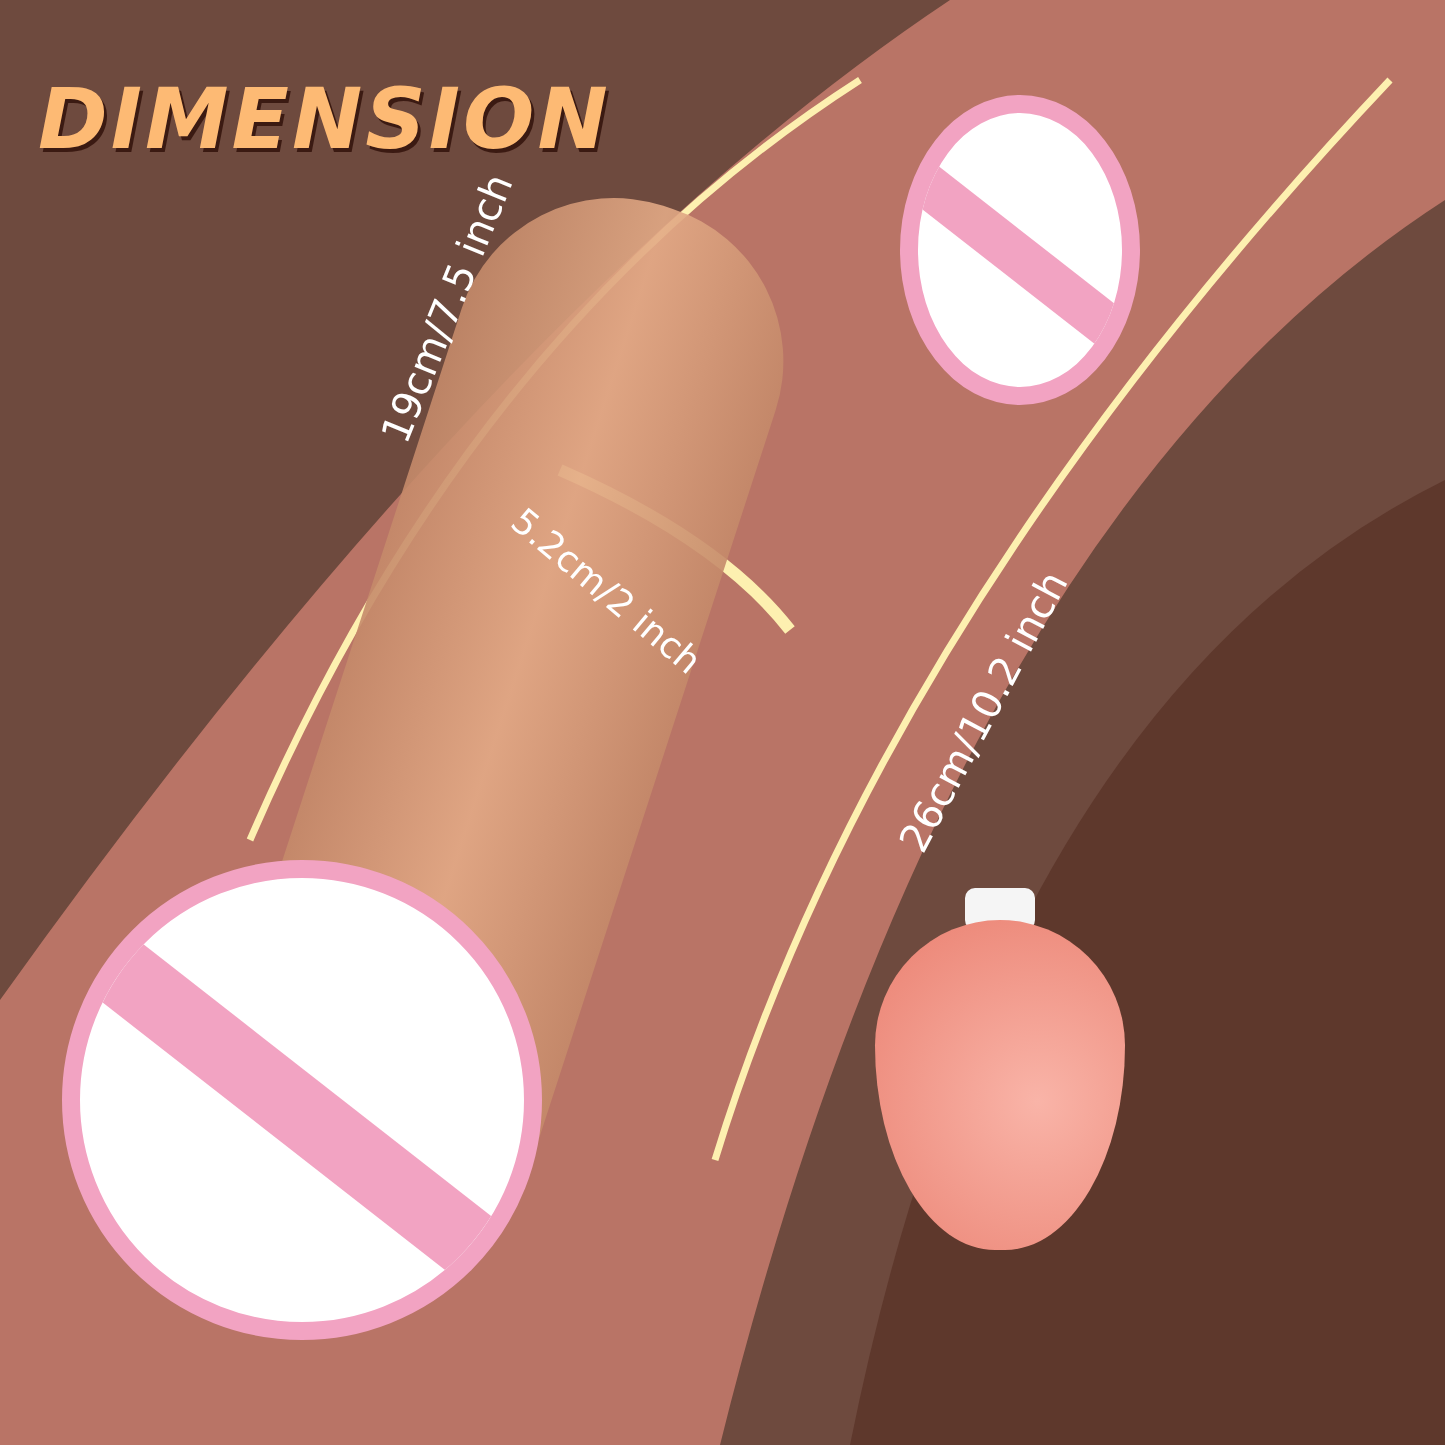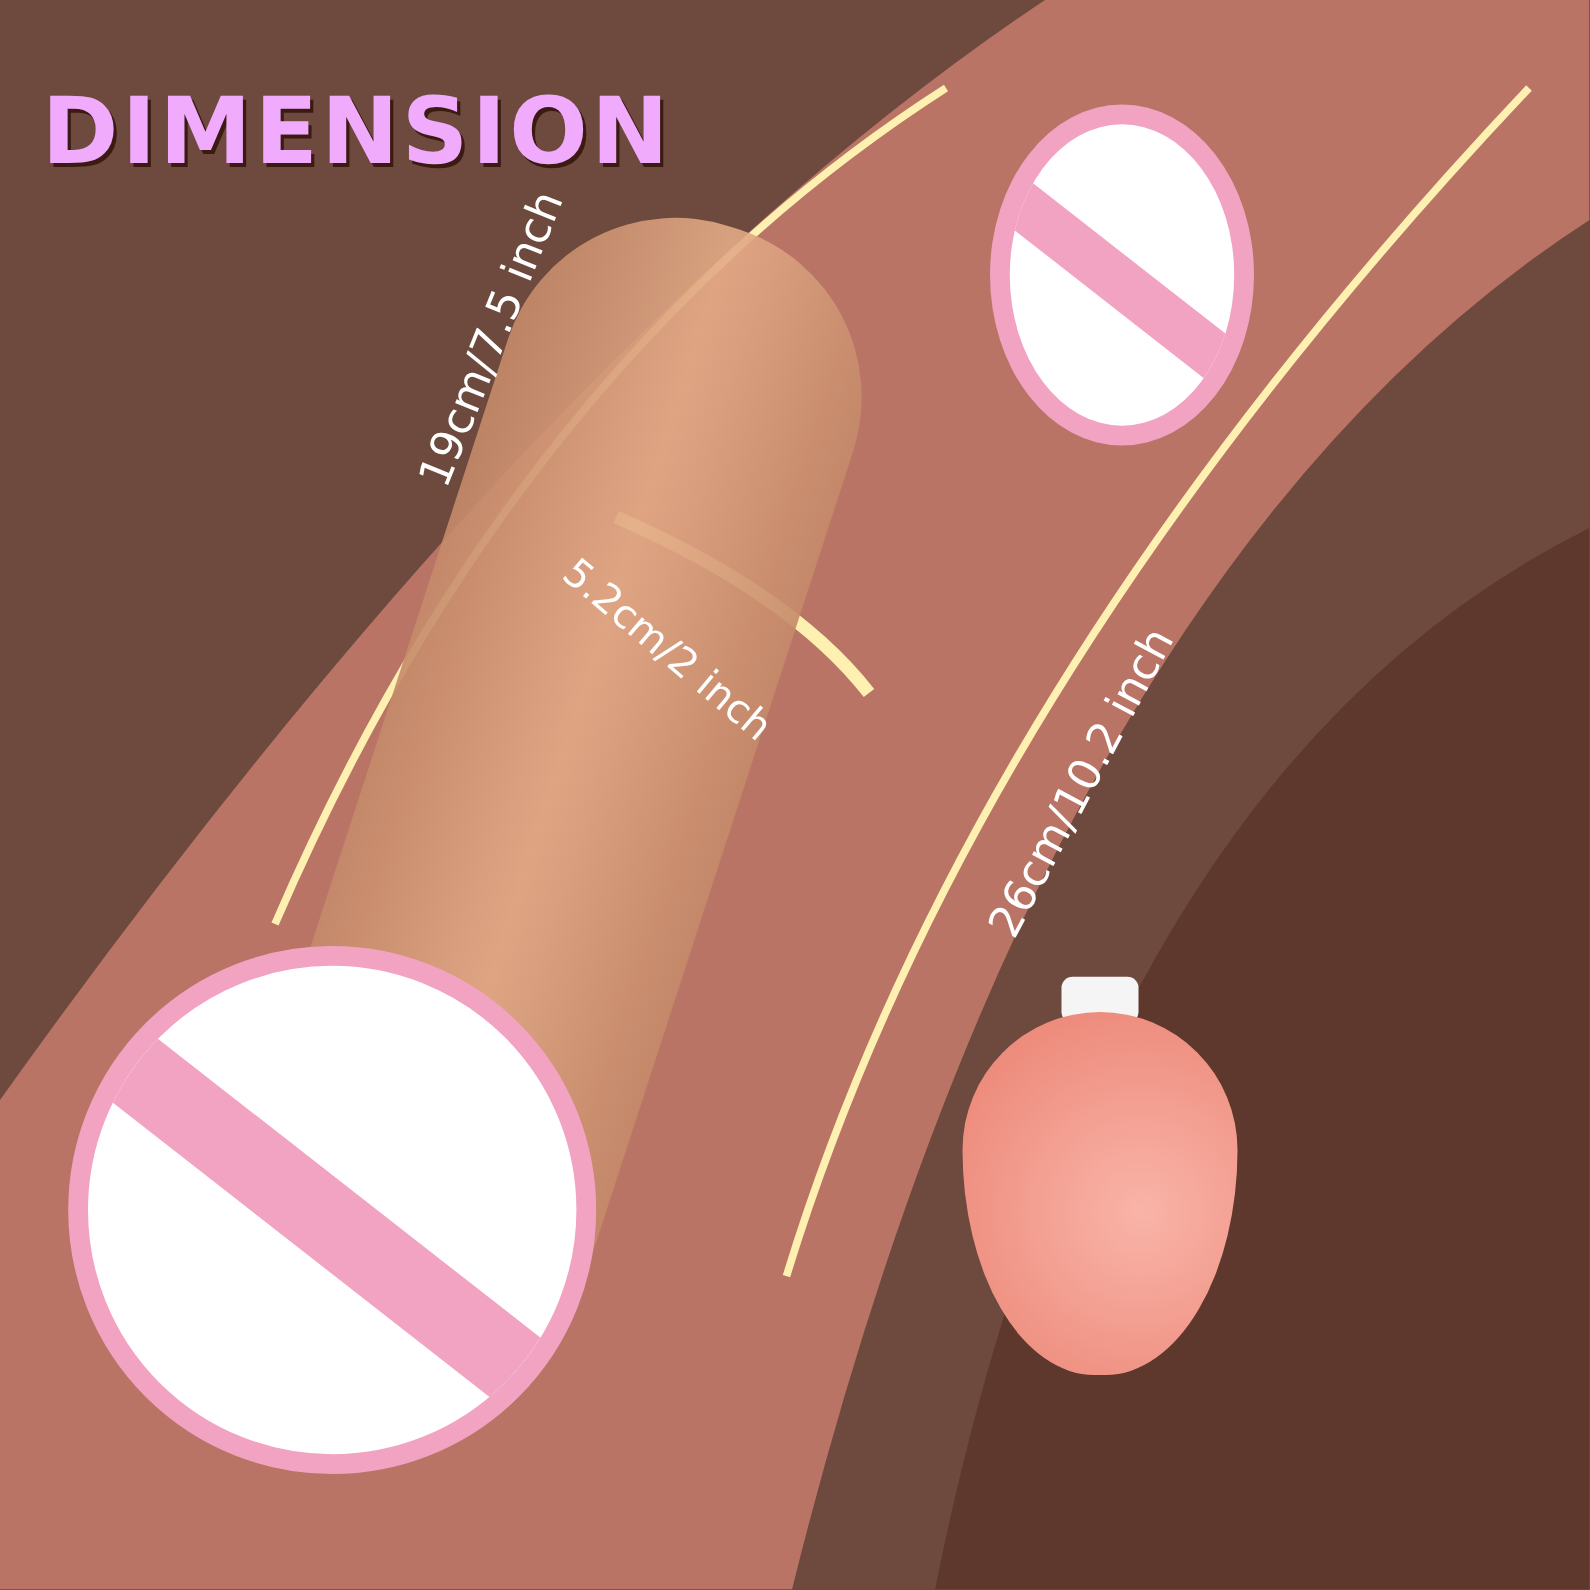--- a/index.html
+++ b/index.html
@@ -1,18 +1,18 @@
 <!DOCTYPE html>
 <html><head>
 <meta charset="utf-8">
 <style>
   html,body{margin:0;padding:0;}
   body{width:1445px;height:1445px;position:relative;overflow:hidden;background:#6e4a3e;font-family:"DejaVu Sans","Liberation Sans",sans-serif;}
   .bg{position:absolute;inset:0;}
-  .title{position:absolute;left:38px;top:70px;font-size:84px;font-weight:bold;letter-spacing:3px;color:#f0abfc;text-shadow:3px 4px 0 #3b1a12;}
+  .title{position:absolute;left:38px;top:70px;font-size:84px;font-weight:bold;letter-spacing:3px;color:#fdba74;text-shadow:3px 4px 0 #3b1a12;font-style:italic;}
   .label{position:absolute;color:#fff;font-size:40px;white-space:nowrap;transform-origin:left top;}
   .product{position:absolute;left:330px;top:180px;width:330px;height:1120px;border-radius:160px;background:linear-gradient(90deg,#c58a6a,#e3aa86,#c58a6a);transform:rotate(18deg);transform-origin:center;opacity:.9;}
   .censor{position:absolute;border-radius:50%;background:#fff;border:18px solid #f2a3c2;box-sizing:border-box;overflow:hidden;}
   .censor .bar{position:absolute;left:-10%;top:45%;width:120%;height:16%;background:#f2a3c2;transform:rotate(38deg);}
   .bulb{position:absolute;left:875px;top:920px;width:250px;height:330px;background:radial-gradient(circle at 65% 55%,#f9b4a8,#ea8070);border-radius:50% 50% 48% 48% / 38% 38% 62% 62%;}
   .bulb-cap{position:absolute;left:965px;top:888px;width:70px;height:42px;border-radius:10px;background:#f5f5f5;}
 </style>
 </head>
 <body>
 

